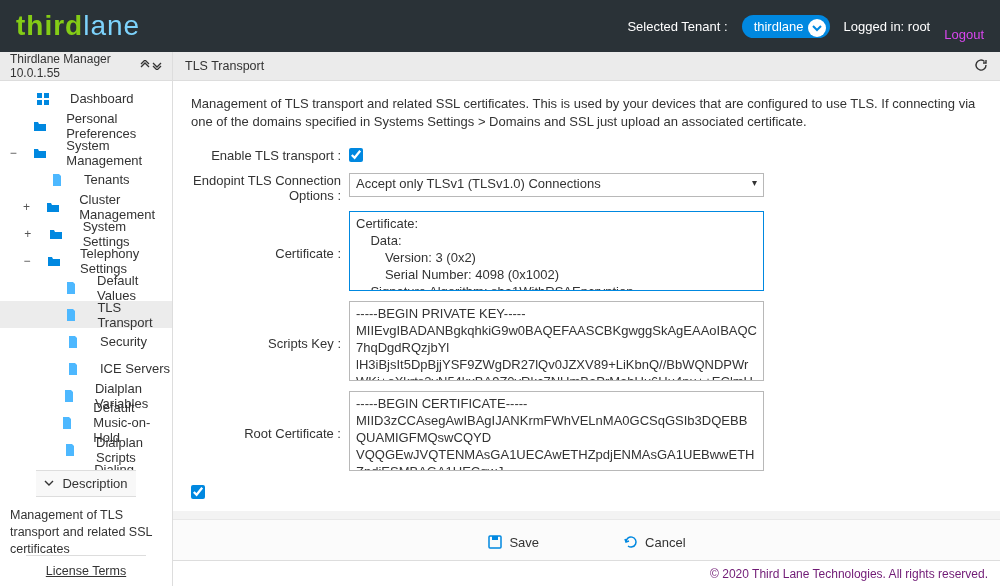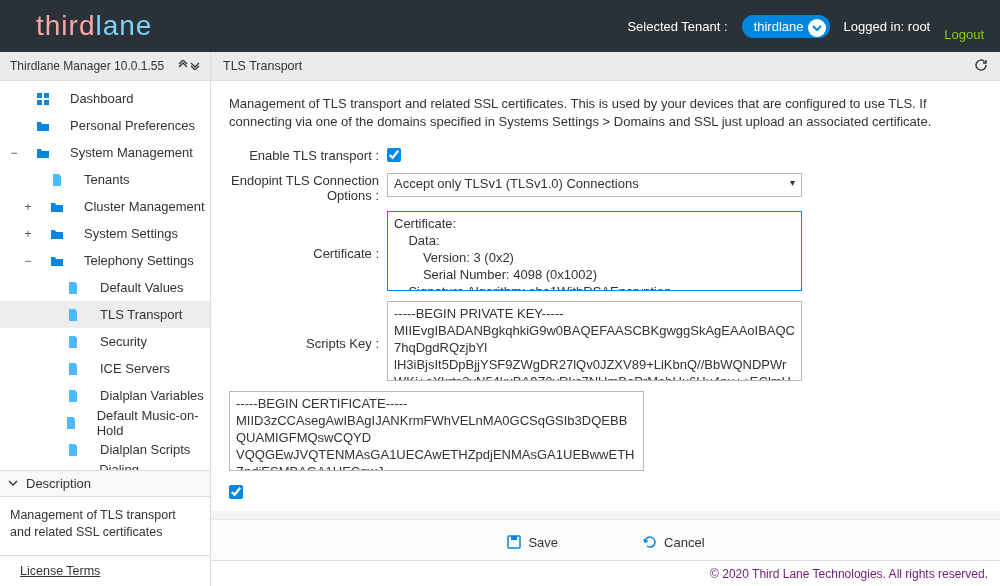--- a/index.html
+++ b/index.html
@@ -1,27 +1,27 @@
 <!DOCTYPE html>
 <html><head>
 <meta charset="utf-8">
 <style>
 * { box-sizing: border-box; margin: 0; padding: 0; }
 body { font-family: Arial, Helvetica, sans-serif; font-size: 13px; color: #333; background: #fff; width: 1000px; height: 586px; overflow: hidden; }
 .topbar { height: 52px; background: #2a3237; display: flex; align-items: center; padding: 0 16px; color: #fff; }
 .logo { font-size: 28px; font-weight: 300; letter-spacing: 1px; }
-.logo .third { color: #fca5a5; font-weight: 400; margin-left: 20px; }
+.logo .third { color: #84cc16; font-weight: 700; }
 .logo .lane { color: #7dd3fc; }
 .topbar-right { margin-left: auto; display: flex; align-items: center; gap: 14px; font-size: 13px; }
 .tenant-pill { background: #0088e0; border-radius: 14px; padding: 4px 26px 4px 12px; position: relative; color: #fff; font-size: 13px; }
 .tenant-pill .arrow { position: absolute; right: 4px; top: 4px; width: 18px; height: 18px; background: #fff; border-radius: 50%; display: flex; align-items: center; justify-content: center; }
 .tenant-pill .arrow svg { width: 10px; height: 10px; }
-.logout { color: #84cc16; cursor: pointer; margin-top: 16px; }
+.logout { color: #d946ef; cursor: pointer; margin-top: 16px; }
 .workspace { display: flex; height: 534px; background: #f3f3f3; }
-.sidebar { width: 211px; display: flex; flex-direction: column; border-right: 1px solid #ddd; background: #fff; }
+.sidebar { width: 173px; display: flex; flex-direction: column; border-right: 1px solid #ddd; background: #fff; align-items: center; }
 .sidebar-header { height: 29px; background: #ebebeb; border-bottom: 1px solid #ddd; display: flex; align-items: center; padding: 0 10px; font-size: 12px; }
 .sidebar-header .chevs { margin-left: auto; display: flex; gap: 2px; }
 .chev { cursor: pointer; }
 .tree { flex: 1; overflow-y: auto; padding: 4px 0; }
 .tree-item { display: flex; align-items: center; height: 27px; padding-left: 8px; cursor: pointer; font-size: 13px; gap: 13px; }
 .tree-item.active { background: #ececec; }
 .tree-item .toggle { width: 12px; text-align: center; color: #555; font-size: 12px; margin-right: 2px; }
 .tree-item .toggle.empty { visibility: hidden; }
 .tree-item .ico { width: 16px; height: 16px; margin-right: 6px; display: inline-flex; align-items: center; justify-content: center; }
 .folder-icon svg, .file-icon svg, .dash-icon svg { width: 14px; height: 14px; }
@@ -280,20 +280,21 @@
       <div class="form-row tall">
         <div class="form-label centered">Scripts Key :</div>
         <div class="form-field wide">
           <div class="textarea">-----BEGIN PRIVATE KEY-----
 MIIEvgIBADANBgkqhkiG9w0BAQEFAASCBKgwggSkAgEAAoIBAQC7hqDgdRQzjbYl
 lH3iBjsIt5DpBjjYSF9ZWgDR27lQv0JZXV89+LiKbnQ//BbWQNDPWrWKi+oXkrts3vN54kxBA9Z0yRkc7NUmBaPrMabUu6Hu4nu++EClmHQTnFW6fAV064VyUb14IV92</div>
         </div>
       </div>
 
       <div class="form-row tall">
+        <div class="form-label centered">Root Certificate :</div>
         <div class="form-field wide">
           <div class="textarea">-----BEGIN CERTIFICATE-----
 MIID3zCCAsegAwIBAgIJANKrmFWhVELnMA0GCSqGSIb3DQEBBQUAMIGFMQswCQYD
 VQQGEwJVQTENMAsGA1UECAwETHZpdjENMAsGA1UEBwwETHZpdjESMBAGA1UECgwJ
 VGhpcmRsYW5lMQwwCgYDVQQLDANEZXYxEDAOBgNVBAMMB2RlZmF1bHQx</div>
         </div>
       </div>
 
       <div class="form-row">
         <div class="form-field"><input type="checkbox" checked="" style=""></div>

